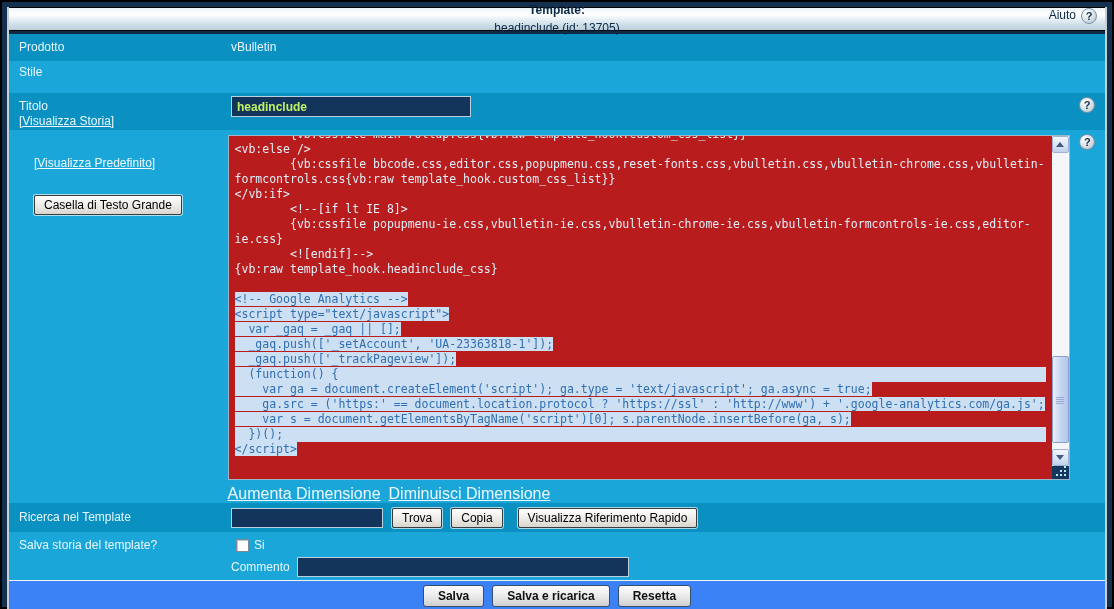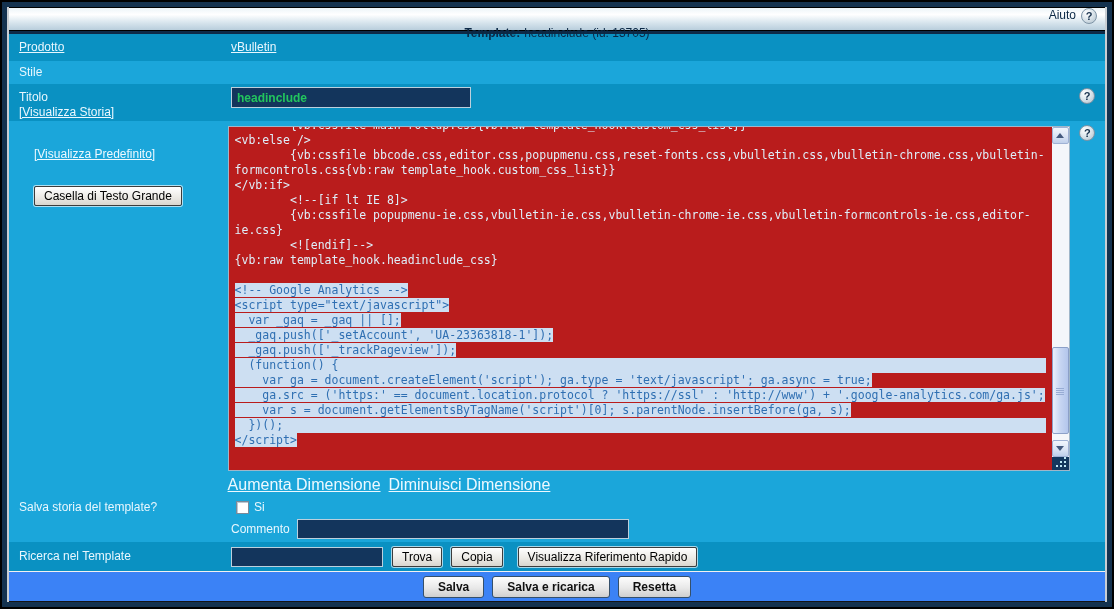--- a/index.html
+++ b/index.html
@@ -6,48 +6,48 @@
   html,body { width: 1114px; height: 609px; overflow: hidden; }
   body { font-family: "Liberation Sans", sans-serif; }
 
   .outer { width: 1114px; height: 609px; background: #14324F; border: 2px solid #000; padding: 5px 3px; }
   .panel { width: 1100px; margin: 0 auto; border-left: 2px solid #C9CED3; border-right: 2px solid #C9CED3; background: #0A91C2; }
 
   
   .titlebar { position: relative; height: 24px; border-top: 1px solid #000; border-bottom: 1px solid #000;
     background: linear-gradient(180deg, #EDF4F8 0%, #FFFFFF 30%, #D9E6EE 65%, #B9CEDC 100%);
     color: #0B2845; font-size: 12px; }
-  .titlebar .center-title { position: absolute; left: 0; right: 0; top: 14px; height: 100%;
-    display: flex; align-items: center; justify-content: center; gap: 4px; }
+  .titlebar .center-title { position: absolute; left: 0; right: 0; top: 0; height: 100%;
+    display: flex; align-items: center; justify-content: center; gap: 4px; flex-direction: column; }
   .titlebar .bold { font-weight: bold; }
   .help-area { position: absolute; right: 8px; top: 0; height: 100%; display: flex; align-items: flex-start; gap: 5px; }
   .qicon { width: 16px; height: 16px; border-radius: 50%;
     background: radial-gradient(circle at 35% 30%, #FFFFFF 0%, #DDE6EC 45%, #AEBFCB 100%);
     border: 1px solid #7E94A6; color: #16304C; font-weight: bold; font-size: 11px;
     display: flex; align-items: center; justify-content: center; line-height: 1; }
   .navy-gap { height: 3px; background: #0E2A47; }
 
   
   .row { display: flex; color: #E8F7FE; font-size: 12px; }
   .row.alt1 { background: #0A91C2; }
   .row.alt2 { background: #1BA6DA; }
   .cell-label { width: 222px; padding: 6px 0 0 10px; line-height: 15px; }
   .cell-main { flex: 1; }
   .cell-help { width: 36px; display: flex; justify-content: center; padding-top: 4px; }
   a.wlink { color: #EDF9FF; text-decoration: underline; cursor: pointer; }
   a.wlink.bold { font-weight: bold; }
 
-  .row-prodotto { height: 27px; text-decoration: underline; }
+  .row-prodotto { height: 27px; }
   .row-prodotto .cell-main { padding-top: 6px; }
-  .row-stile { height: 23px; gap: 24px; }
+  .row-stile { height: 32px; gap: 24px; }
   .row-stile .cell-label { padding-top: 4px; }
   .row-stile .cell-main { padding-top: 4px; }
   .row-titolo { height: 37px; }
 
-  .field { background: #13355C; border: 1px solid #BCD0DD; color: #22c55e;
+  .field { background: #13355C; border: 1px solid #BCD0DD; color: #bef264;
     font-family: "Liberation Sans", sans-serif; font-size: 12px; height: 21px; padding: 0 5px; }
   .title-input { width: 240px; margin-top: 3px; font-weight: bold; }
 
   
   .row-template { height: 373px; }
   .row-template .cell-label .link-line { margin-top: 20px; margin-left: 15px; }
   .btn-classic { display: inline-block; font-family: "Liberation Sans", sans-serif; font-size: 12px; color: #000;
     background: linear-gradient(180deg, #FFFFFF 0%, #EDEBE6 55%, #D9D6CF 100%);
     border: 1px solid #3C3C3C; border-radius: 2px; padding: 2px 9px; cursor: pointer;
     box-shadow: 0 0 0 1px rgba(255,255,255,0.65); }
@@ -182,46 +182,46 @@
         <div class="size-links">
           <a class="wlink">Aumenta Dimensione</a>
           <a class="wlink">Diminuisci Dimensione</a>
         </div>
       </div>
       <div class="cell-help">
         <span class="qicon">?</span>
       </div>
     </div>
 
-    <div class="row alt2 row-history">
-      <div class="cell-label">Salva storia del template?</div>
-      <div class="cell-main">
-        <div class="yes-line">
-          <span class="checkbox"></span>
-          <span>Si</span>
-        </div>
-        <div class="comment-line">
-          <span>Commento</span>
-          <input class="field comment-input" value="" style="">
-        </div>
-      </div>
-      <div class="cell-help"></div>
-    </div>
-
     <div class="row alt1 row-search">
       <div class="cell-label">Ricerca nel Template</div>
       <div class="cell-main">
         <input class="field search-input" value="" style="">
         <button class="btn-classic">Trova</button>
         <button class="btn-classic">Copia</button>
         <button class="btn-classic quickref">Visualizza Riferimento Rapido</button>
       </div>
       <div class="cell-help"></div>
     </div>
 
+    <div class="row alt2 row-history">
+      <div class="cell-label">Salva storia del template?</div>
+      <div class="cell-main">
+        <div class="yes-line">
+          <span class="checkbox"></span>
+          <span>Si</span>
+        </div>
+        <div class="comment-line">
+          <span>Commento</span>
+          <input class="field comment-input" value="" style="">
+        </div>
+      </div>
+      <div class="cell-help"></div>
+    </div>
+
     <div class="footerbar">
       <button class="btn-footer">Salva</button>
       <button class="btn-footer">Salva e ricarica</button>
       <button class="btn-footer">Resetta</button>
     </div>
 
   </div>
 </div>
 
 </body></html>

